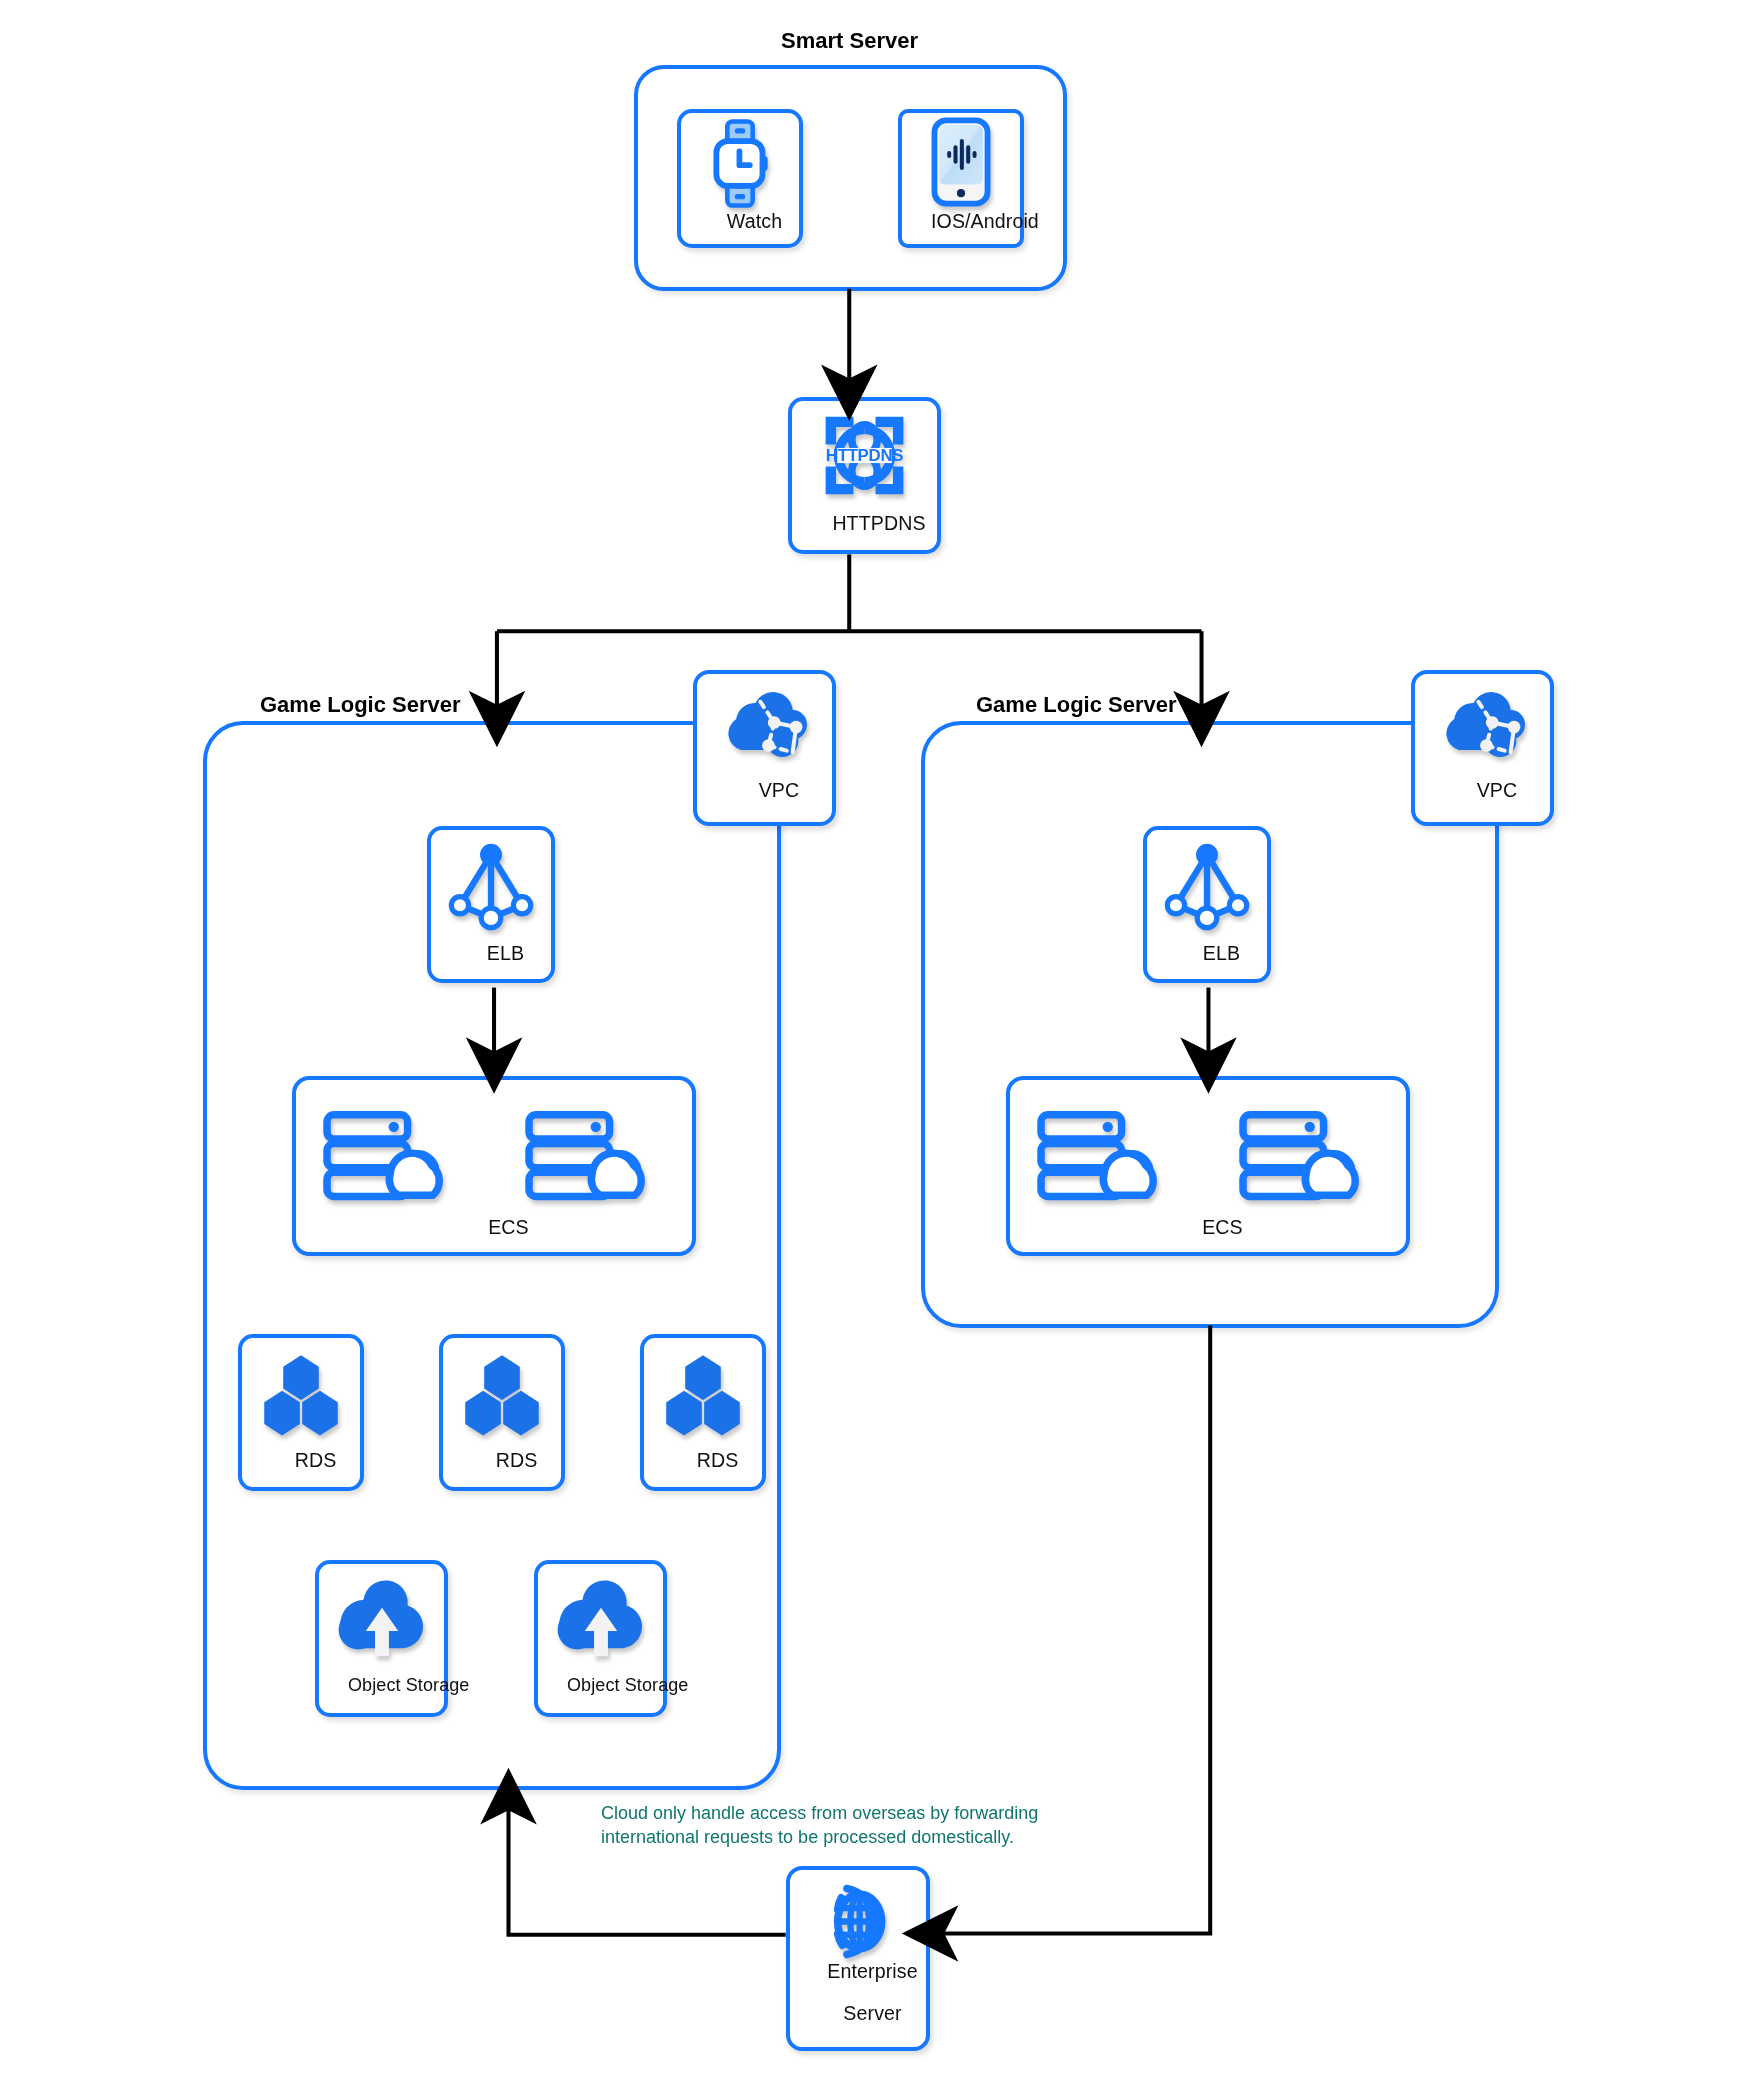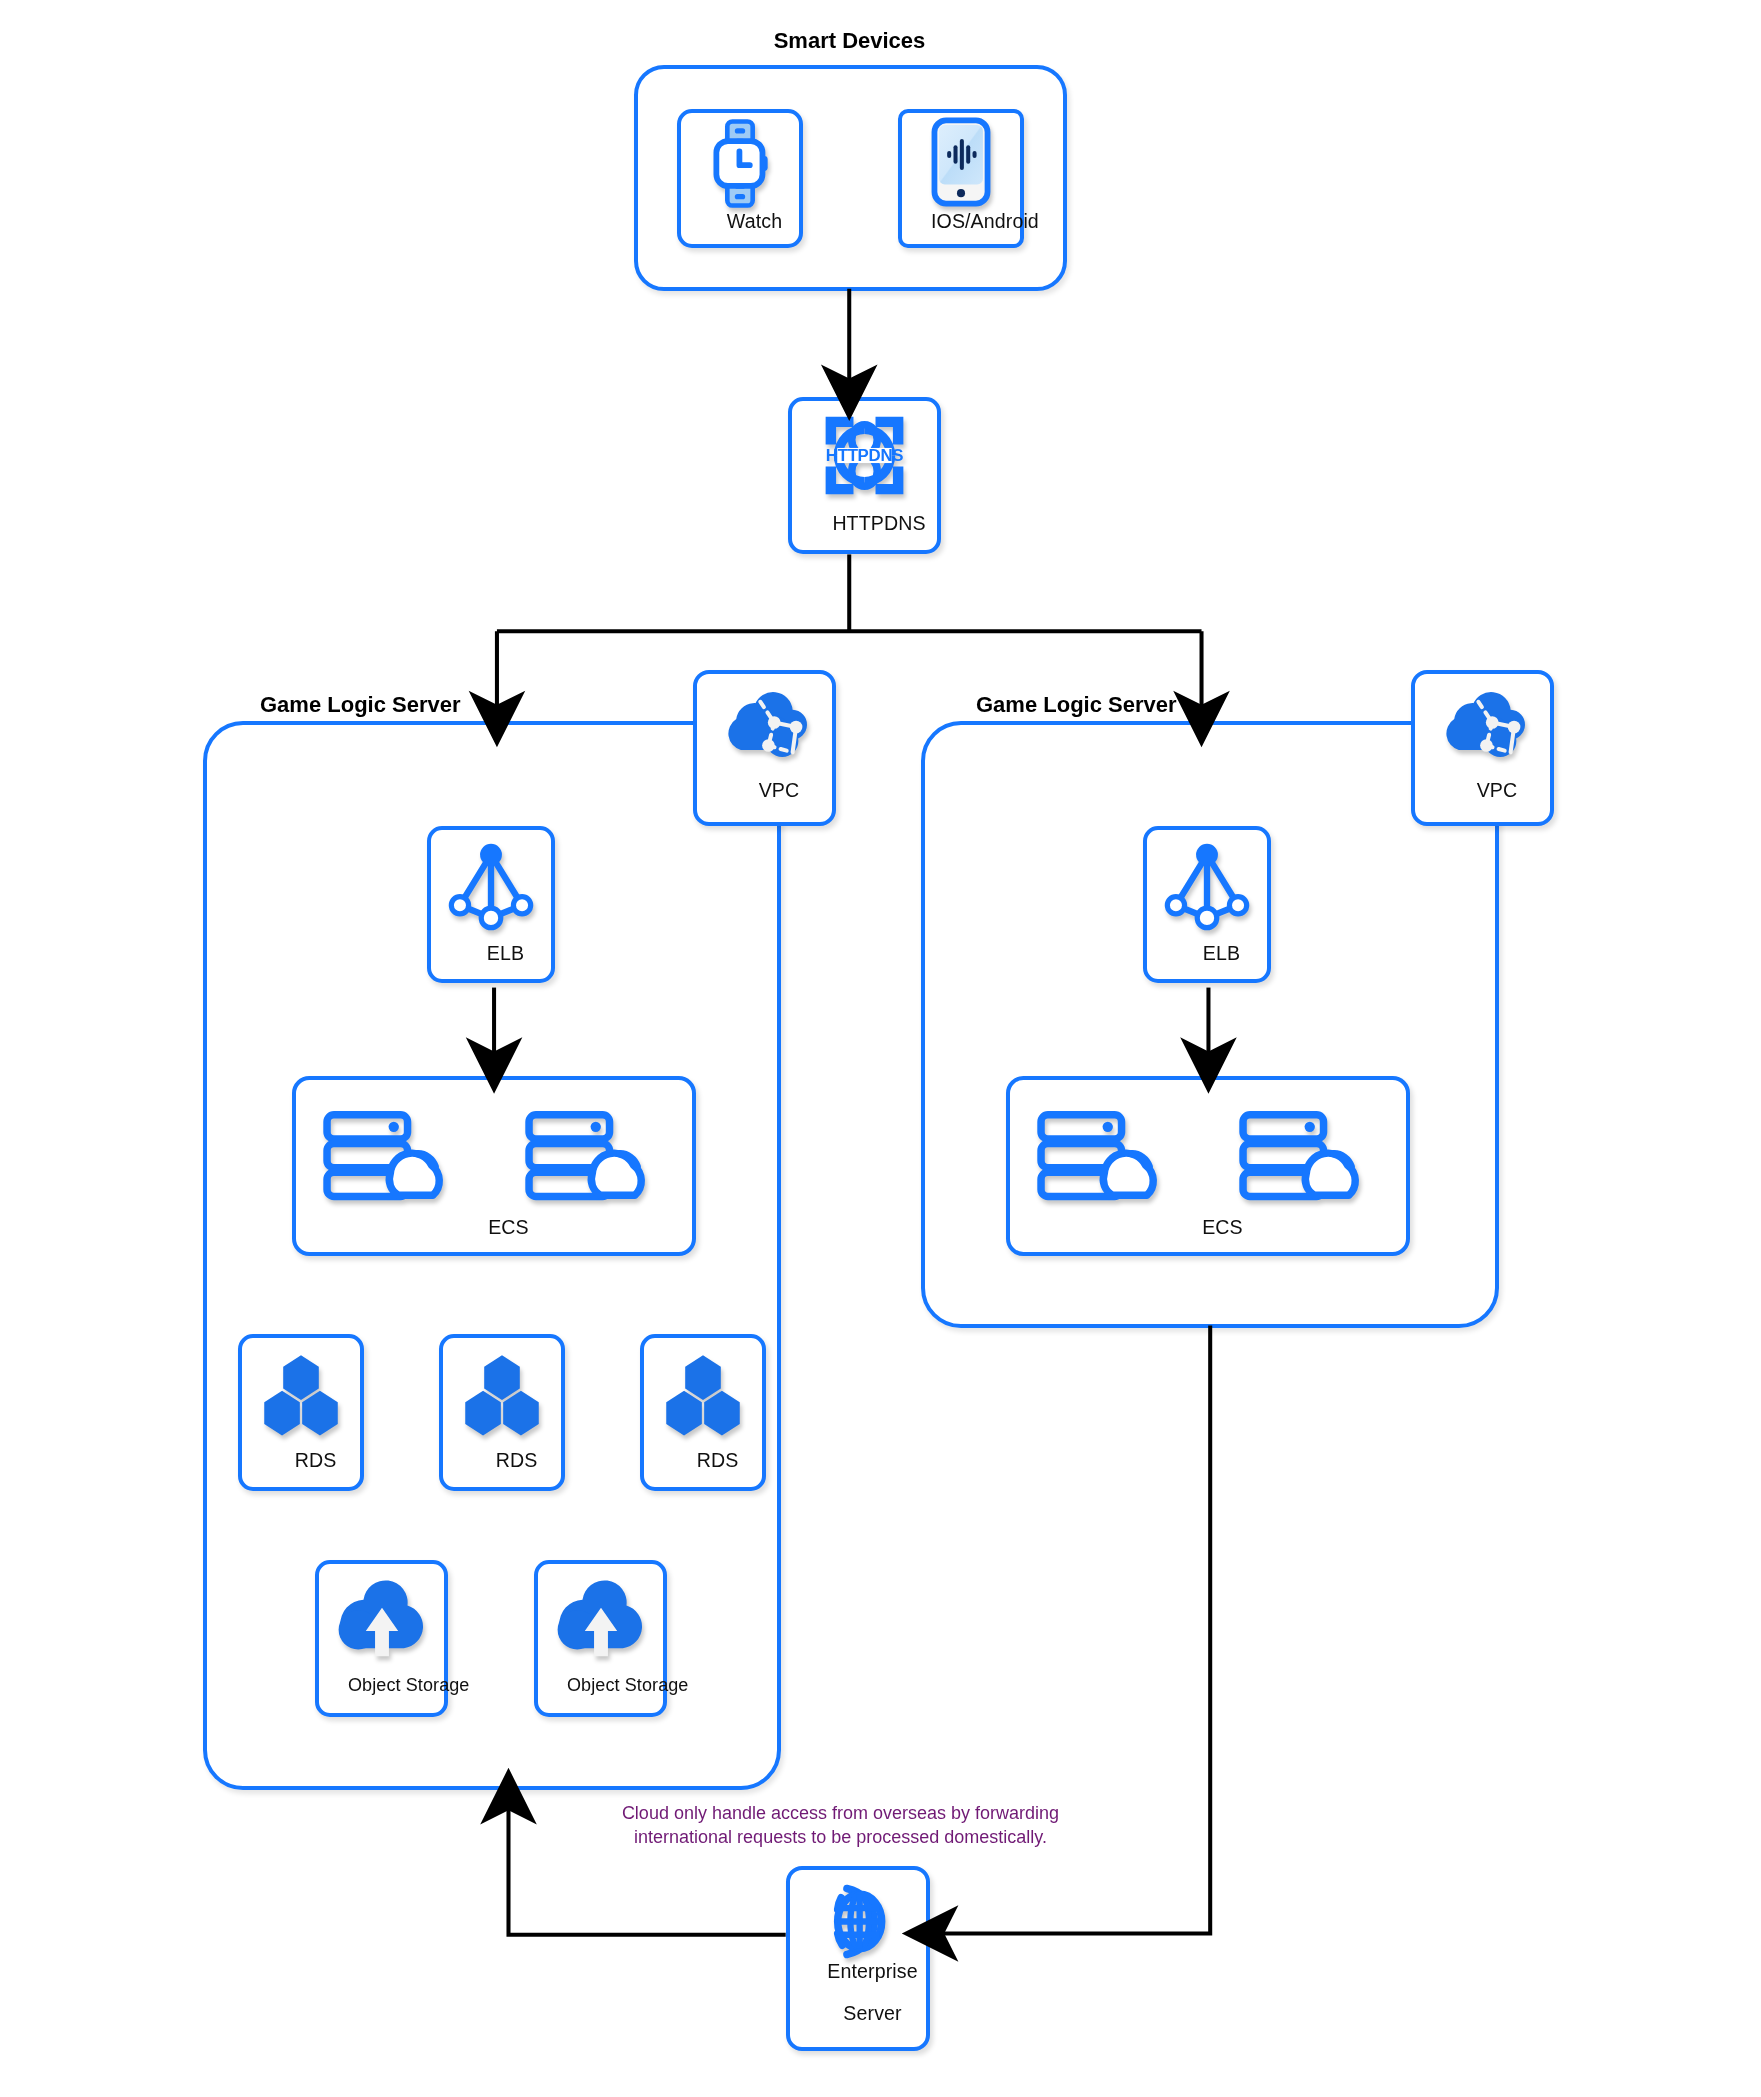--- a/index.html
+++ b/index.html
@@ -69,22 +69,21 @@
     font-weight: bold;
     color: #000;
     white-space: nowrap;
     text-align: center;
     z-index: 30;
   }
   .note {
     position: absolute;
     font-size: 18px;
     line-height: 24px;
-    color: #701a75;
-    text-align: center;
+    color: #0f766e;
     z-index: 30;
   }
   .iconwrap {
     position: absolute;
     display: flex;
     align-items: center;
     justify-content: center;
   }
   svg { display: block; overflow: visible; }
   .shadowed { filter: drop-shadow(2.9px 4px 2.3px rgba(0,0,0,0.22)); }
@@ -111,21 +110,21 @@
     <path d="M855 1710 L855 1845" stroke="#000" stroke-width="7" fill="none" marker-end="url(#arrowBlack)"></path>
 
     <path d="M2092 1710 L2092 1845" stroke="#000" stroke-width="7" fill="none" marker-end="url(#arrowBlack)"></path>
 
     <path d="M2095 2295 L2095 3348 L1610 3348" stroke="#000" stroke-width="7" fill="none" marker-end="url(#arrowBlack)"></path>
 
     <path d="M1360 3350 L880 3350 L880 3110" stroke="#000" stroke-width="7" fill="none" marker-end="url(#arrowBlack)"></path>
   </svg>
 
   <div class="section-title" style="left:630px; top:28px; width:439px;">
-    <span>Smart Devices</span>
+    <span>Smart Server</span>
   </div>
 
   <div class="group" style="left:634px; top:65px; width:433px; height:226px; border-radius:30px;">
   </div>
 
   <div class="node" style="left:677px; top:109px; width:126px; height:139px; border-radius:15px;">
     <div class="iconwrap" style="left:0; right:0; top:10.4px; height:81px;">
       <svg width="68" height="87" viewBox="0 0 118 150" class="shadowed">
 
         <rect x="37" y="2" width="44" height="48" rx="9" fill="#9ecbf5" stroke="#1677ff" stroke-width="8"></rect>

